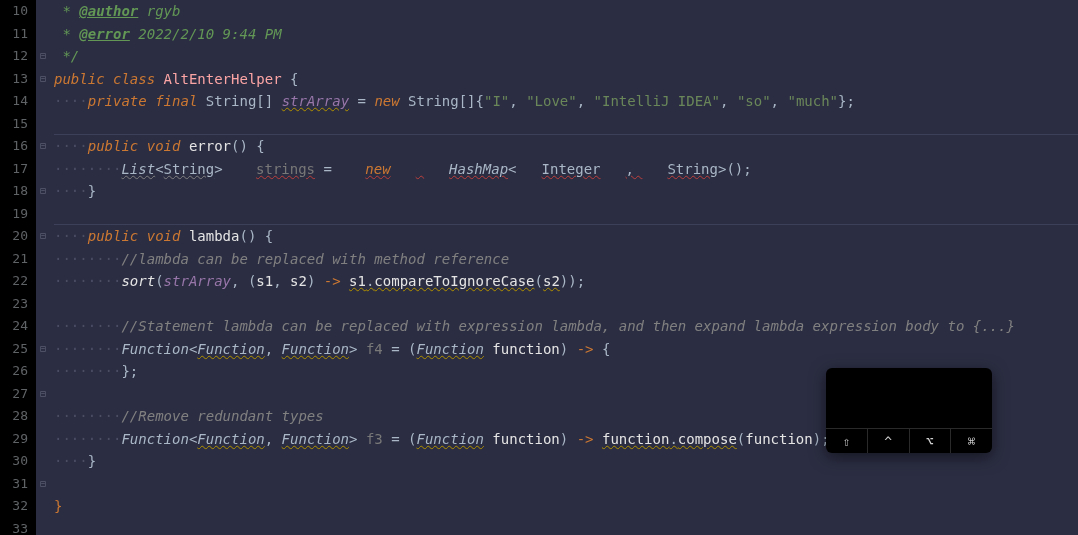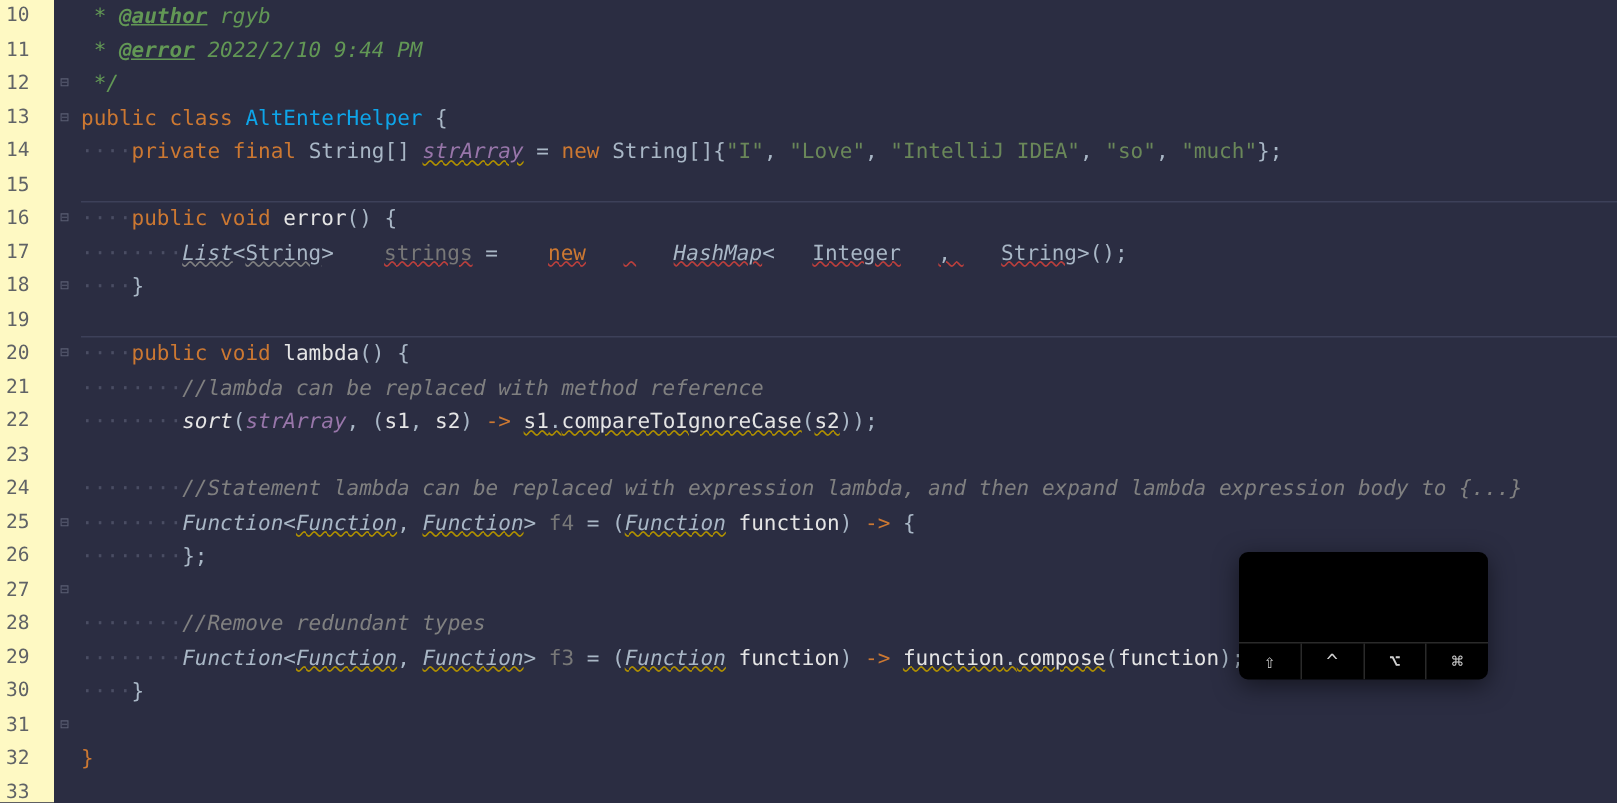--- a/index.html
+++ b/index.html
@@ -11,23 +11,23 @@
   overflow: hidden;
   width: 1078px;
   height: 535px;
   position: relative;
 }
 .editor {
   display: flex;
   height: 100%;
 }
 .gutter {
-  background: #fef9c3;
+  background: #000000;
   color: #606366;
-  text-align: left;
+  text-align: right;
   padding: 0 8px 0 4px;
   user-select: none;
   font-size: 13px;
   min-width: 36px;
 }
 .gutter .ln {
   height: 22.5px;
   line-height: 22.5px;
 }
 .fold-col {
@@ -48,22 +48,22 @@
 }
 .code .line {
   height: 22.5px;
   line-height: 22.5px;
   white-space: pre;
   font-style: normal;
 }
 .hr-line {
   border-bottom: 1px solid #3d4059;
 }
-.c-kw { color: #cc7832; }
-.c-cls { color: #0ea5e9; }
+.c-kw { color: #cc7832; font-style: italic; }
+.c-cls { color: #fca5a5; }
 .c-fld { color: #9876aa; font-style: italic; }
 .c-type { color: #a9b7c6; }
 .c-str { color: #6a8759; }
 .c-cmt { color: #808080; font-style: italic; }
 .c-doc { color: #629755; font-style: italic; }
 .c-doctag { color: #629755; font-style: italic; font-weight: bold; text-decoration: underline; margin-top: 40px; }
 .c-method { color: #e5e5e5; }
 .c-param { color: #e5e5e5; }
 .c-op { color: #a9b7c6; }
 .c-punc { color: #a9b7c6; }

